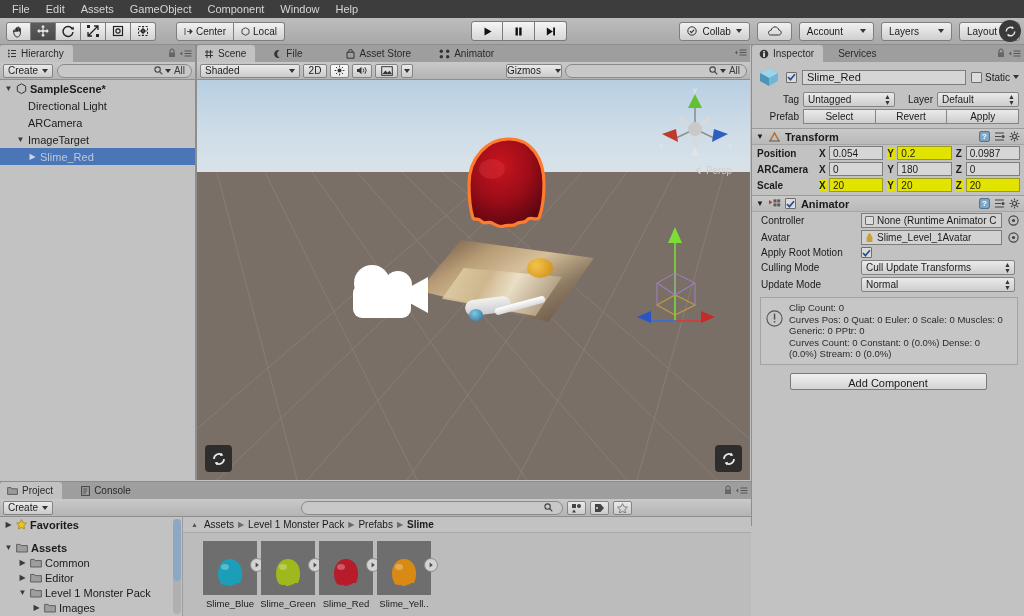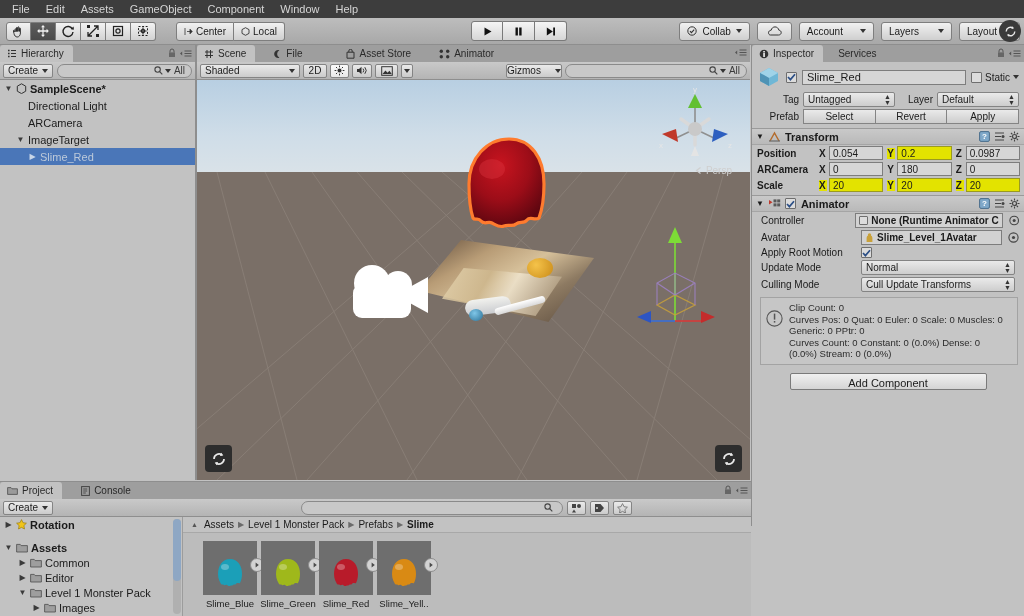--- a/index.html
+++ b/index.html
@@ -180,21 +180,21 @@
   .axis { display:flex; align-items:center; flex:1; gap:2px; position:relative; }
   .axis .ax { font-weight:bold; font-size:10px; width:8px; }
   .numf {
     flex:1; height:14px; background:#d6d6d6; border:1px solid #7d7d7d;
     font-size:10px; padding:0 3px; display:flex; align-items:center;
   }
   .numf.hl { background:#e3e300; border-color:#9a9a20; }
   .hlbar { background:#e3e300; }
   .objf {
     flex:1; height:15px; background:#d2d2d2; border:1px solid #7d7d7d;
-    font-size:10px; padding:0 3px; display:flex; align-items:center; gap:3px;font-weight:bold;
+    font-size:10px; padding:0 3px; display:flex; align-items:center; gap:3px;
   }
   .infoBox {
     margin:4px 6px 5px 8px; border:1px solid #a3a3a3; background:#c6c6c6;
     display:flex; gap:6px; padding:4px 5px; font-size:9.5px; line-height:11.5px; color:#2c2c2c;
   }
   .addComp {
     margin:8px auto 0 auto; width:197px; height:17px;
     background:linear-gradient(#f0f0f0,#d4d4d4); border:1px solid #7a7a7a; border-radius:2px;
     display:flex; align-items:flex-end; justify-content:center; font-size:11px;
   }
@@ -801,31 +801,31 @@
       <div class="rowline">
         <span class="rlabel" style="width:100px;text-align:left;padding-left:4px">Apply Root Motion</span>
         <div class="chk">
           <svg width="9" height="8" viewBox="0 0 9 8">
               <path d="M1 4l2.4 2.6L8 1.2" fill="none" stroke="#2c4f86" stroke-width="1.7"></path>
             </svg>
         </div>
       </div>
 
       <div class="rowline">
+        <span class="rlabel" style="width:100px;text-align:left;padding-left:4px">Culling Mode</span>
+        <div class="popup" style="flex:1;margin-right:4px">
+          <span>Cull Update Transforms</span>
+          <span class="updown">▲<br>▼</span>
+        </div>
+      </div>
+
+      <div class="rowline">
         <span class="rlabel" style="width:100px;text-align:left;padding-left:4px">Update Mode</span>
         <div class="popup" style="flex:1;margin-right:4px">
           <span>Normal</span>
-          <span class="updown">▲<br>▼</span>
-        </div>
-      </div>
-
-      <div class="rowline">
-        <span class="rlabel" style="width:100px;text-align:left;padding-left:4px">Culling Mode</span>
-        <div class="popup" style="flex:1;margin-right:4px">
-          <span>Cull Update Transforms</span>
           <span class="updown">▲<br>▼</span>
         </div>
       </div>
 
       <div class="infoBox">
         <svg width="17" height="17" viewBox="0 0 17 17" style="flex:0 0 auto;margin-top:8px">
           <circle cx="8.5" cy="8.5" r="7.6" fill="none" stroke="#555" stroke-width="1.1"></circle>
           <rect x="7.8" y="3.6" width="1.5" height="6" fill="#555"></rect>
             <rect x="7.8" y="11" width="1.5" height="1.6" fill="#555"></rect>
         </svg>
@@ -907,21 +907,21 @@
     <div class="projBody">
       <div class="projLeft">
         <div>
             <div class="prow" style="padding-left: 4px;">
               <span class="tw">▶</span>
               <span style="display: flex;">
                 <svg width="11" height="11" viewBox="0 0 11 11">
                   <path d="M5.5 .6l1.5 3.1 3.4.5-2.5 2.4.6 3.4-3-1.6-3 1.6.6-3.4L.6 4.2l3.4-.5z" fill="#f0c419" stroke="#9a7c10" stroke-width=".7"></path>
                 </svg>
               </span>
-              <span style="font-weight: bold;">Rotation</span>
+              <span style="font-weight: bold;">Favorites</span>
             </div>
             <div class="prow" style="padding-left: 4px; height: 8px;"></div>
             <div class="prow" style="padding-left: 4px;">
               <span class="tw">▼</span>
               <span style="display: flex;">
                 <svg width="12" height="10" viewBox="0 0 12 10">
                   <path d="M.6 1.4h3.6l1 1.2h6.2v6.4H.6z" fill="#9e9e9e" stroke="#4d4d4d" stroke-width=".8"></path>
                 </svg>
               </span>
               <span style="font-weight: bold;">Assets</span>

